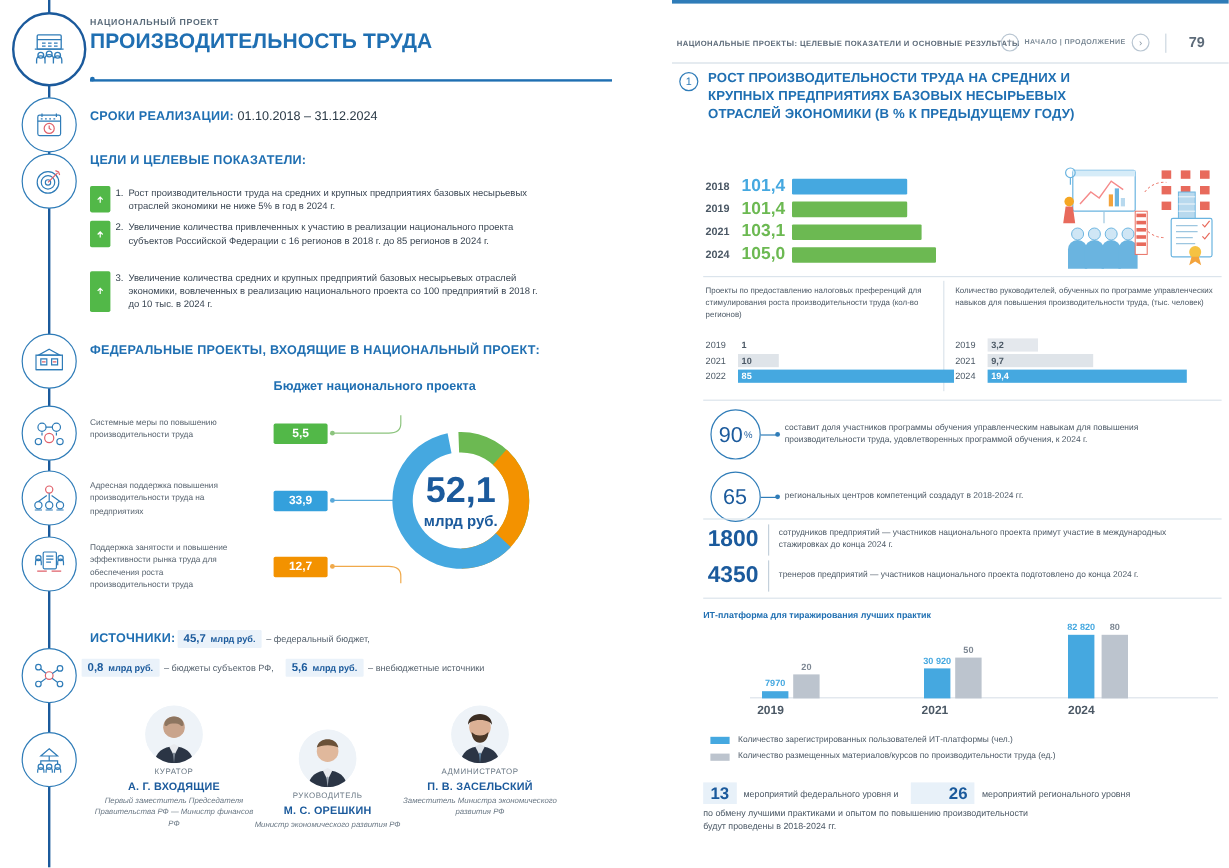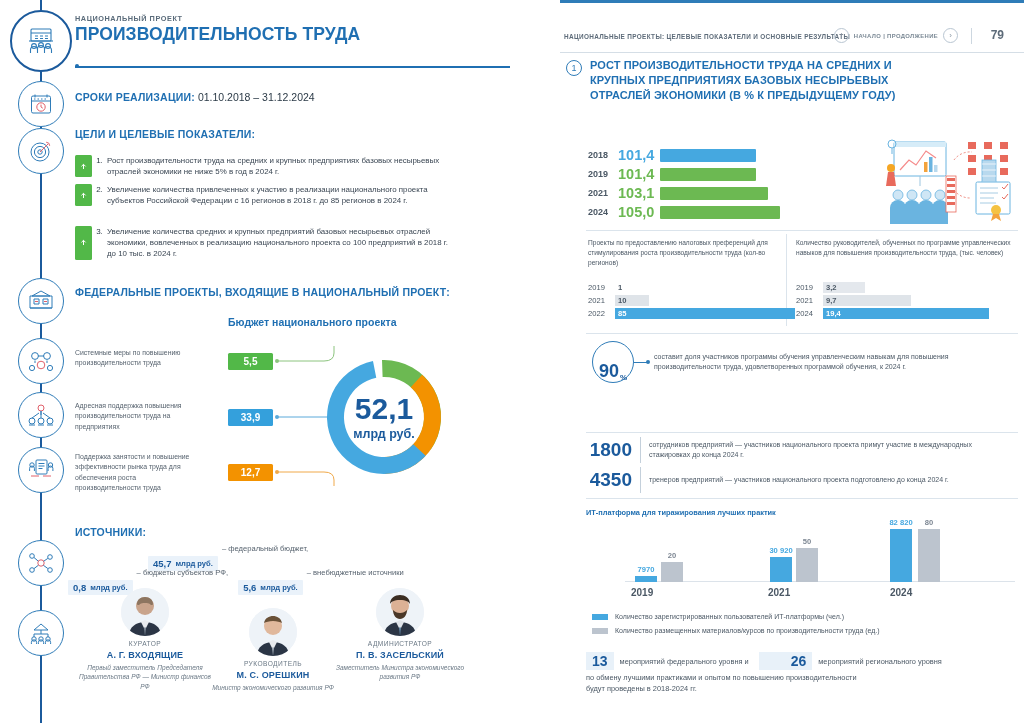--- a/index.html
+++ b/index.html
@@ -70,21 +70,21 @@
     position:absolute; left:0; top:0; width:146px; height:146px;
     display:flex; flex-direction:column; align-items:center; justify-content:center;
   }
   .donut-center .big { font-size:30px; font-weight:bold; color:#1b5a9c; line-height:1; }
   .donut-center .sub { font-size:12.5px; font-weight:bold; color:#1b5a9c; margin-top:3px; }
 
   .src-title { position:absolute; left:75px; top:526px; }
   .pill {
     display:inline-flex; align-items:center; justify-content:center;
     background:#eaf2fa; color:#1b5a9c; font-weight:bold; font-size:9.5px;
-    padding:2px 5px; border-radius:1px;margin-top:31px;
+    padding:2px 5px; border-radius:1px;
   }
   .pill .unit { font-size:7.6px; margin-left:4px; font-weight:bold; }
   .src-line { position:absolute; left:75px; font-size:7.6px; color:#56626e; display:flex; align-items:center; gap:4px; white-space:nowrap; }
   .src-line.l2 { left:68px; }
 
   .person { position:absolute; width:140px; text-align:center; }
   .avatar {
     width:48px; height:48px; border-radius:50%; margin:0 auto;
     background:#eef3f8; overflow:hidden; position:relative;
   }
@@ -128,22 +128,22 @@
 
   .sub-h { position:absolute; font-size:6.6px; line-height:1.5; color:#4b5865; }
   .srow { position:absolute; display:flex; align-items:center; height:11px; }
   .srow .yr { width:27px; font-size:7.6px; color:#4b5865; }
   .srow .bar { height:11px; display:flex; align-items:center; padding-left:3px;
                font-size:7.6px; font-weight:bold; }
 
   .kpi { position:absolute; display:flex; align-items:center; }
   .kpi .ring {
     width:42px; height:42px; border-radius:50%; border:1.2px solid #2f7cb8;
-    display:flex; align-items:flex-end; justify-content:center;
-    color:#1b5a9c; font-weight:bold;
+    display:flex; align-items:center; justify-content:center;
+    color:#1b5a9c; font-weight:normal;
   }
   .kpi .ring .n { font-size:18px; }
   .kpi .ring .pct { font-size:8px; margin-left:1px; }
   .kpi .conn { width:14px; height:1px; background:#2f7cb8; position:relative; }
   .kpi .conn:after{content:'';position:absolute;right:-1.5px;top:-1.5px;width:4px;height:4px;border-radius:50%;background:#2f7cb8;}
   .kpi .tx { font-size:7px; line-height:1.5; color:#4b5865; }
 
   .kpi2 { position:absolute; display:flex; align-items:center; gap:8px; }
   .kpi2 .n { font-size:19px; font-weight:bold; color:#1b5a9c; width:46px; text-align:right;}
   .kpi2 .vl { width:1px; height:26px; background:#c4d0db; }
@@ -552,20 +552,28 @@
 
   <div class="kpi" style="left:592px; top:341px;">
     <span class="ring">
       <span class="n">90</span>
       <span class="pct">%</span>
     </span>
     <span class="conn"></span>
     <span class="tx" style="width:355px; margin-left:6px;">составит доля участников программы обучения управленческим навыкам для повышения производительности труда, удовлетворенных программой обучения, к 2024 г.</span>
   </div>
 
+  <div class="kpi" style="left:592px; top:393px;">
+    <span class="ring">
+      <span class="n">65</span>
+      <span class="pct"></span>
+    </span>
+    <span class="conn"></span>
+    <span class="tx" style="width:355px; margin-left:6px;">региональных центров компетенций создадут в 2018-2024 гг.</span>
+  </div>
 
   <div class="panel-div" style="left:586px; top:432px; width:432px; height:1px;"></div>
 
   <div class="kpi2" style="left:586px; top:437px;">
     <span class="n">1800</span>
     <span class="vl"></span>
     <span class="tx" style="width:352px;">сотрудников предприятий — участников национального проекта примут участие в международных стажировках до конца 2024 г.</span>
   </div>
   <div class="kpi2" style="left:586px; top:467px;">
     <span class="n">4350</span>

